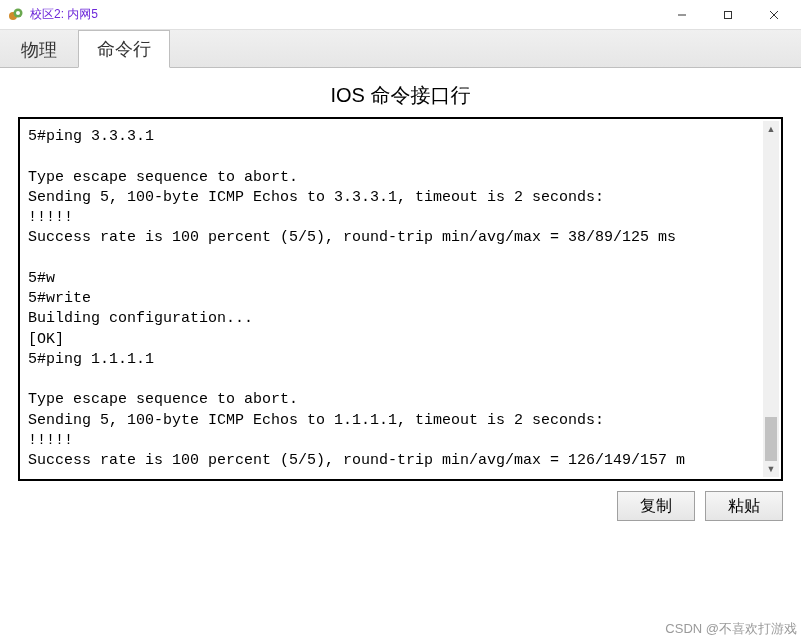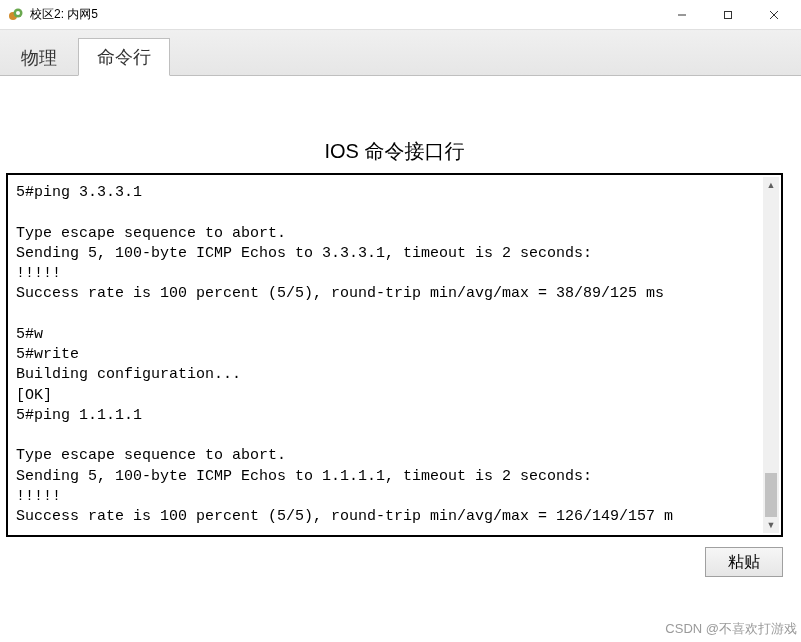--- a/index.html
+++ b/index.html
@@ -19,33 +19,33 @@
     padding: 0 4px 0 8px;
     background: #fff;
     border-bottom: 1px solid #e0e0e0;
   }
   .titlebar .app-icon {
     width: 16px; height: 16px;
     margin-right: 6px;
   }
   .titlebar .title {
     font-size: 12px;
-    color: #000000;
+    color: #6d28d9;
     flex: 0 0 auto;
   }
   .titlebar .spacer { flex: 1; }
   .winbtn {
     width: 46px; height: 30px;
     display: flex; align-items: center; justify-content: center;
     font-size: 10px;
     color: #333;
   }
 
   .tabbar {
-    height: 46px;
+    height: 38px;
     display: flex;
     align-items: flex-end;
     background: linear-gradient(#f0f0f0, #e6e6e6);
     border-bottom: 1px solid #bfbfbf;
     padding-left: 2px;
   }
   .tab {
     padding: 6px 18px 6px 18px;
     font-size: 18px;
     color: #333;
@@ -57,22 +57,21 @@
     background: transparent;
   }
   .tab.active {
     background: #fff;
     border-color: #bfbfbf;
     border-bottom: 1px solid #fff;
     text-align: center;
   }
 
   .content {
-    padding: 8px 18px 10px 6px;
-    margin-top: 48px;
+    padding: 8px 18px 10px 18px;
   }
   .cli-title {
     text-align: center;
     font-size: 20px;
     margin: 6px 0 8px 0;
   }
   .terminal-wrap {
     position: relative;
     border: 2px solid #000;
     height: 364px;
@@ -219,18 +218,21 @@
       <div class="arrow">▲</div>
       <div class="track">
         <div class="thumb"></div>
       </div>
       <div class="arrow">▼</div>
     </div>
   </div>
 
   <div class="button-row">
     <button class="btn">
+      <span>复制</span>
+    </button>
+    <button class="btn">
       <span>粘贴</span>
     </button>
   </div>
 </div>
 
 <div class="watermark">CSDN @不喜欢打游戏</div>
 
 </body></html>

